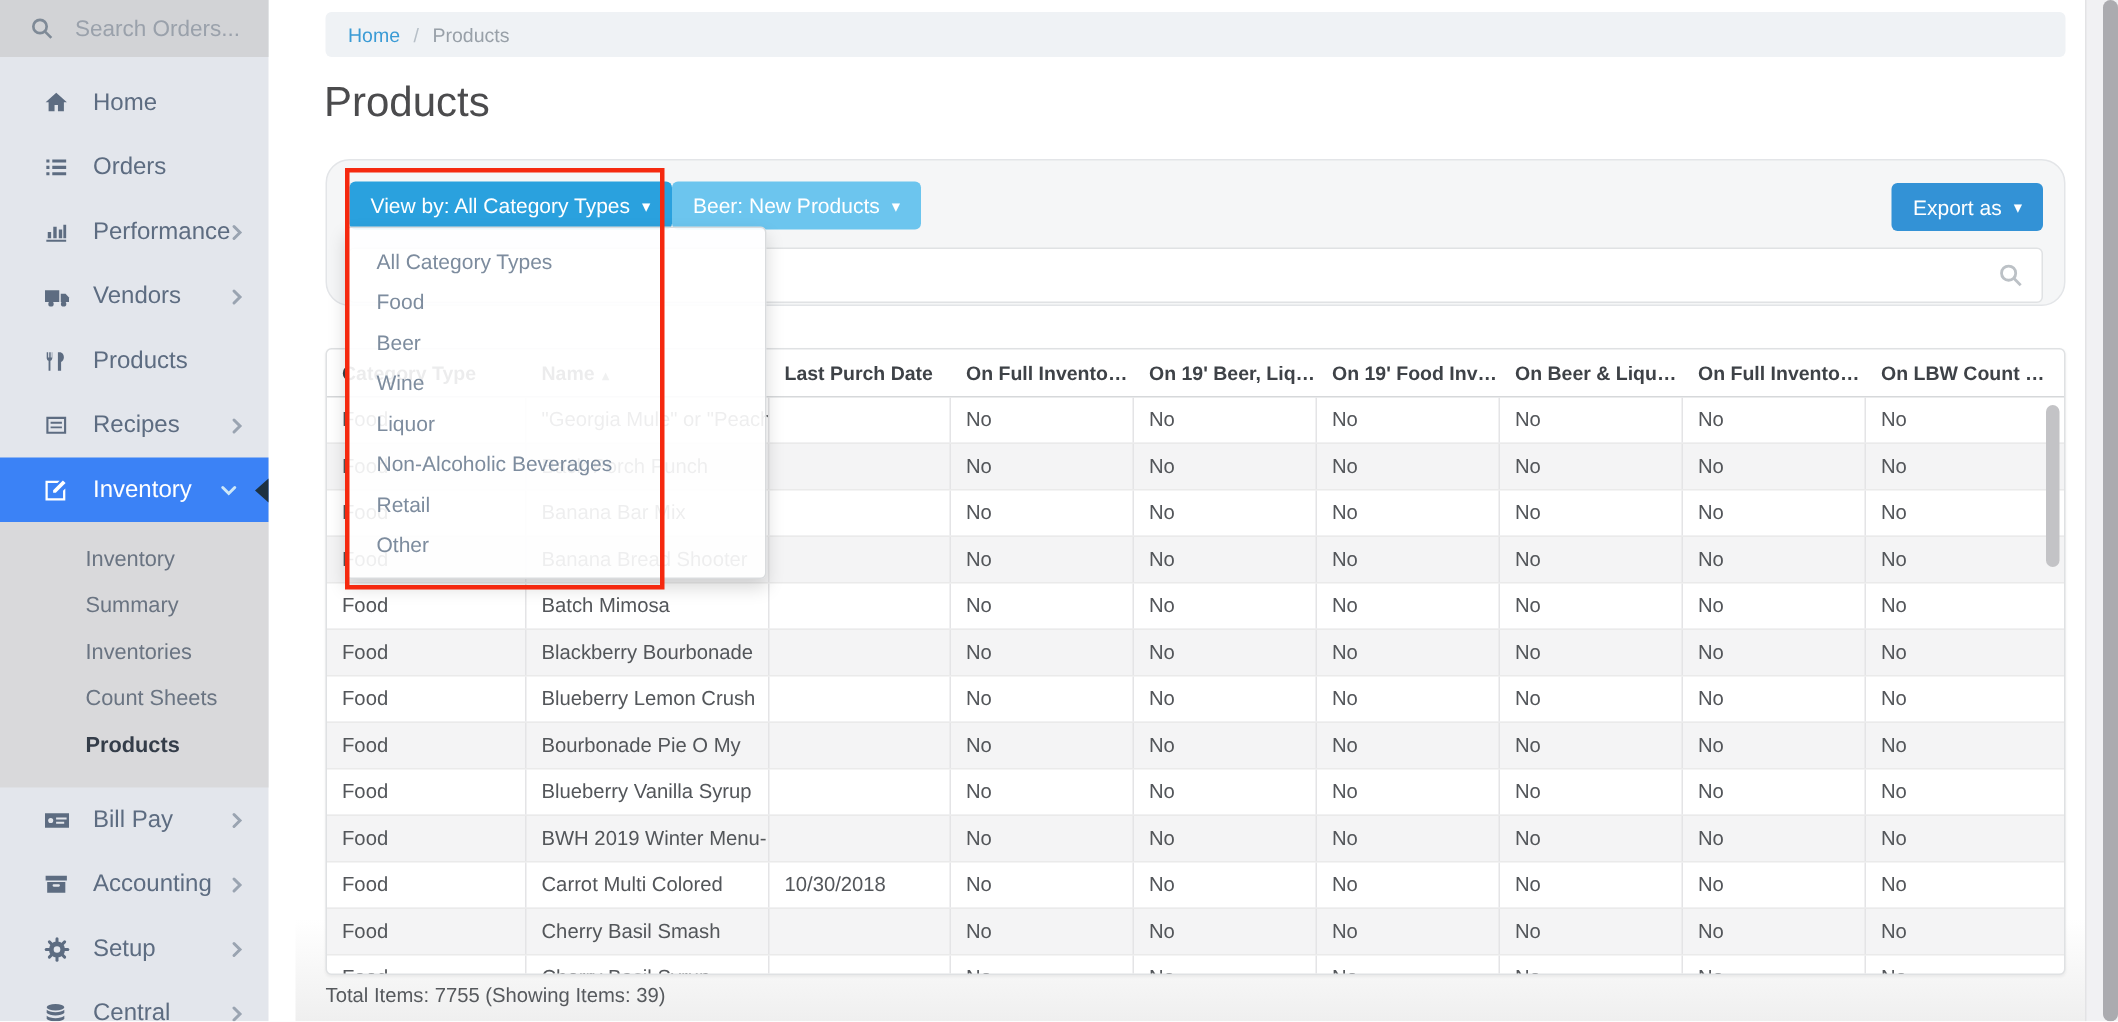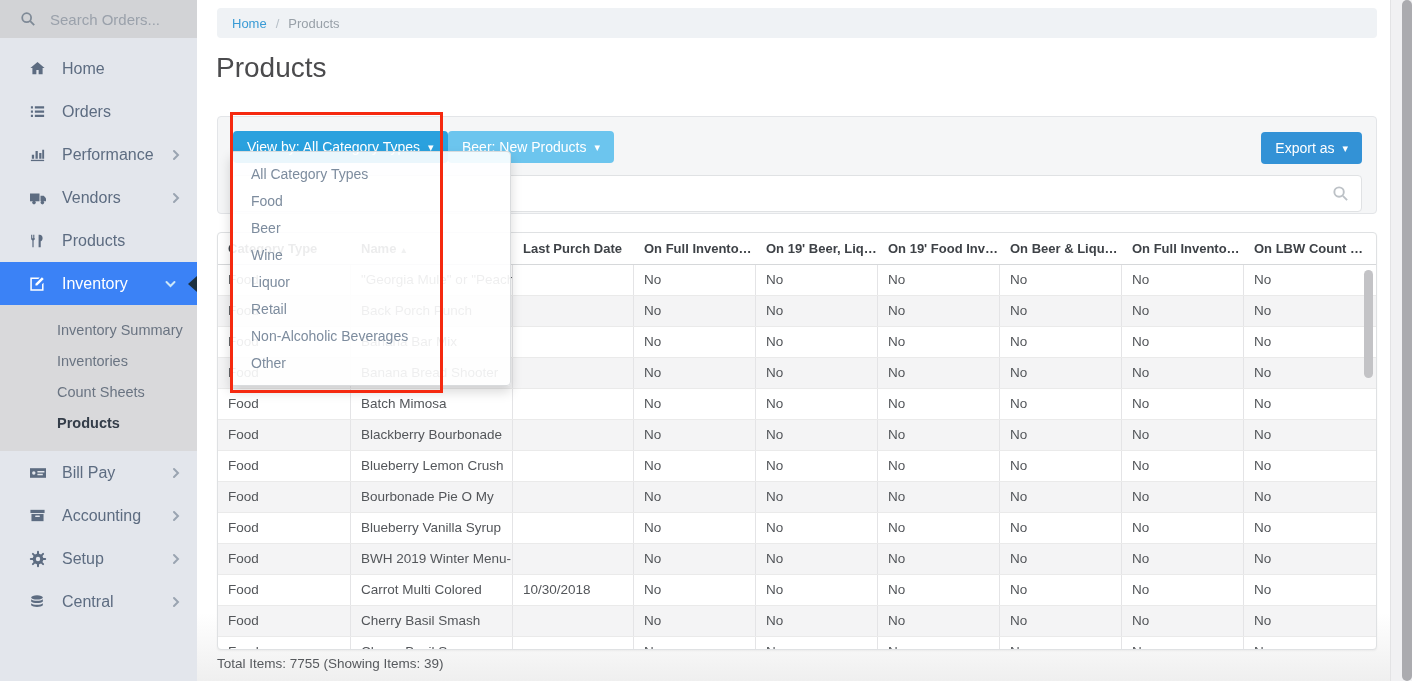--- a/index.html
+++ b/index.html
@@ -1,20 +1,20 @@
 <!DOCTYPE html>
 <html><head>
 <meta charset="utf-8">
 <style>
   html,body{margin:0;padding:0;}
   .screen{position:relative;width:1412px;height:681px;background:#fff;
     font-family:"Liberation Sans",sans-serif;overflow:hidden;-webkit-font-smoothing:antialiased;}
 
   
-  .sidebar{position:absolute;left:0;top:0;width:197px;height:681px;background:#e3e6ec;}
+  .sidebar{position:absolute;left:0;top:0;width:179px;height:681px;background:#e3e6ec;}
   .sb-search{height:38px;background:#d2d3d6;display:flex;align-items:center;padding-left:20px;}
   .sb-search .icon{color:#7f8a97;margin-right:12px;display:flex;}
   .sb-search input{background:transparent;border:none;outline:none;font-size:15px;color:#555;
     width:130px;font-family:inherit;}
   .sb-search input::placeholder{color:#9aa1ab;}
   .nav-top{padding-top:9px;}
   .nav-item{position:relative;height:43px;display:flex;align-items:center;padding-left:29px;
     color:#5d6c81;font-size:16px;cursor:pointer;box-sizing:border-box;}
   .nav-item .icon{width:24px;display:flex;align-items:center;margin-right:9px;color:#5d6c81;}
   .nav-item .chev{position:absolute;right:16px;top:50%;transform:translateY(-50%);
@@ -31,22 +31,22 @@
   
   .main{position:absolute;left:197px;top:0;width:1193px;height:681px;
     background:linear-gradient(#ffffff 90%,#efefef 100%);}
   .breadcrumb{position:absolute;left:20px;top:8px;width:1160px;height:30px;background:#eff2f5;
     border-radius:4px;display:flex;align-items:center;padding-left:15px;font-size:13px;box-sizing:border-box;}
   .crumb-home{color:#3a9bd5;cursor:pointer;}
   .crumb-sep{color:#b6bfc7;margin:0 9px;}
   .crumb-cur{color:#98a0a8;}
   .page-title{position:absolute;left:19px;top:52px;font-size:28px;color:#4b4b4d;font-weight:400;}
 
-  .well{position:absolute;left:20px;top:116px;width:1160px;height:98px;background:#f5f6f7;
-    border:1px solid #e3e5e8;border-radius:4px;box-sizing:border-box;}
+  .well{position:absolute;left:20px;top:106px;width:1160px;height:98px;background:#f5f6f7;
+    border:1px solid #e3e5e8;border-radius:16px;box-sizing:border-box;}
   .btn{position:absolute;height:32px;border:none;border-radius:4px;color:#fff;font-size:14px;
     font-family:inherit;padding:0 14px;cursor:pointer;display:flex;align-items:center;gap:8px;}
   .btn .caret{font-size:11px;}
   .btn-view{left:15px;top:14px;background:#2aa1de;}
   .btn-show{left:230px;top:14px;background:#6cc5ee;}
   .btn-export{right:14px;top:15px;background:#3392d6;}
   .well-search{position:absolute;left:14px;top:58px;width:1130px;height:37px;background:#fff;
     border:1px solid #e0e2e4;border-radius:4px;box-sizing:border-box;}
   .well-search input{position:absolute;left:10px;top:0;height:100%;width:1080px;border:none;
     outline:none;background:transparent;font-size:14px;color:#555;font-family:inherit;}
@@ -149,20 +149,34 @@
           </span>
         </div>
         <div class="nav-item">
           <span class="icon">
             <svg width="16" height="16" viewBox="0 0 18 18" fill="currentColor">
               <path d="M6.6 2v4.3c0 1-.6 1.8-1.4 2.1V16H3.8V8.4C3 8.1 2.4 7.3 2.4 6.3V2h1.1v4h.8V2h1.1v4h.8V2z"></path>
               <path d="M10.8 2h1.3c1.9 0 3.2 1.7 3.2 3.8 0 1.7-.9 3.1-2.1 3.5V16h-2.4z"></path>
             </svg>
           </span>
           <span>Products</span>
+        </div>
+        <div class="nav-item">
+          <span class="icon">
+            <svg width="17" height="17" viewBox="0 0 18 18" fill="currentColor">
+              <path d="M2 3h14v12H2zm1.5 1.5v9h11v-9z"></path>
+              <path d="M5 6.6h8v1.4H5zM5 9.8h8v1.4H5z"></path>
+            </svg>
+          </span>
+          <span>Recipes</span>
+          <span class="chev">
+            <svg width="10" height="13" viewBox="0 0 10 13" fill="none" stroke="currentColor" stroke-width="2" stroke-linecap="round">
+              <path d="M3 2.5l4 4-4 4"></path>
+            </svg>
+          </span>
         </div>
         <div class="nav-item active">
           <span class="icon">
             <svg width="17" height="17" viewBox="0 0 18 18" fill="currentColor">
               <path d="M13.8 9.7V15H3V4.2h6.8l1.6-1.6H1.4V16.6h14V8.1z"></path>
               <path d="M6.8 9.3l6.9-6.9 1.9 1.9-6.9 6.9H6.8z"></path>
             </svg>
           </span>
           <span>Inventory</span>
           <span class="chev">
@@ -444,22 +458,22 @@
 
     <div class="footer-summary">Total Items: 7755 (Showing Items: 39)</div>
   </div>
 
   <div class="dropdown" id="dropdown-menu">
       <div class="dd-item">All Category Types</div>
       <div class="dd-item">Food</div>
       <div class="dd-item">Beer</div>
       <div class="dd-item">Wine</div>
       <div class="dd-item">Liquor</div>
+      <div class="dd-item">Non-Alcoholic Beverages</div>
       <div class="dd-item">Retail</div>
-      <div class="dd-item">Non-Alcoholic Beverages</div>
       <div class="dd-item">Other</div>
     </div>
 
   <div class="annotation"></div>
 
   <div class="scroll-rail">
     <div class="scroll-thumb"></div>
   </div>
 
 </div>

